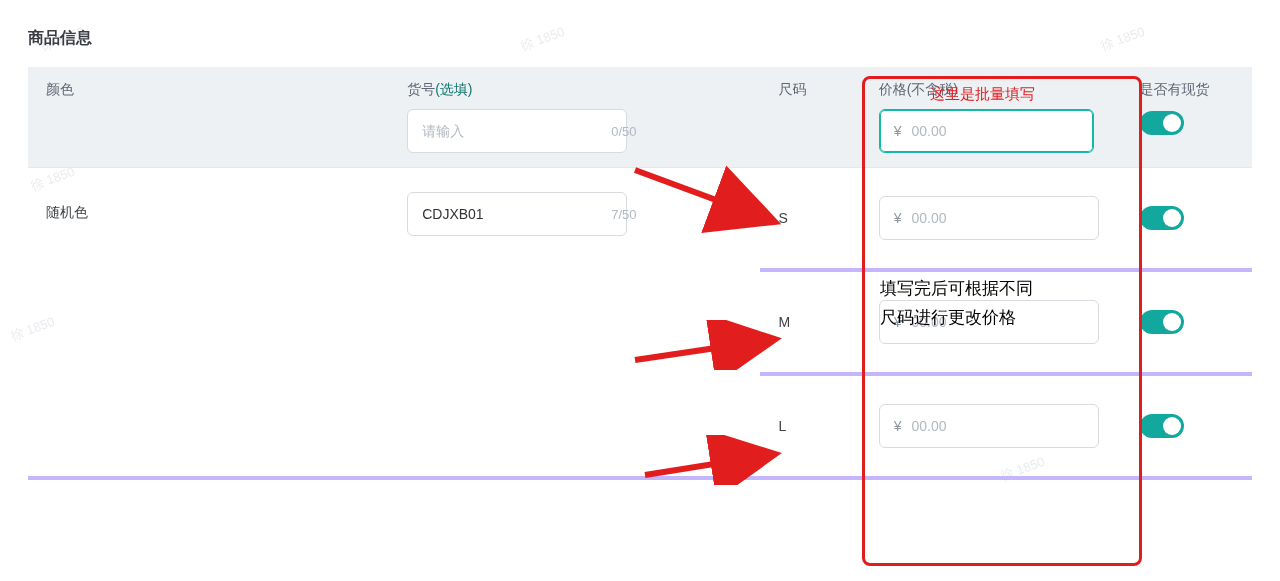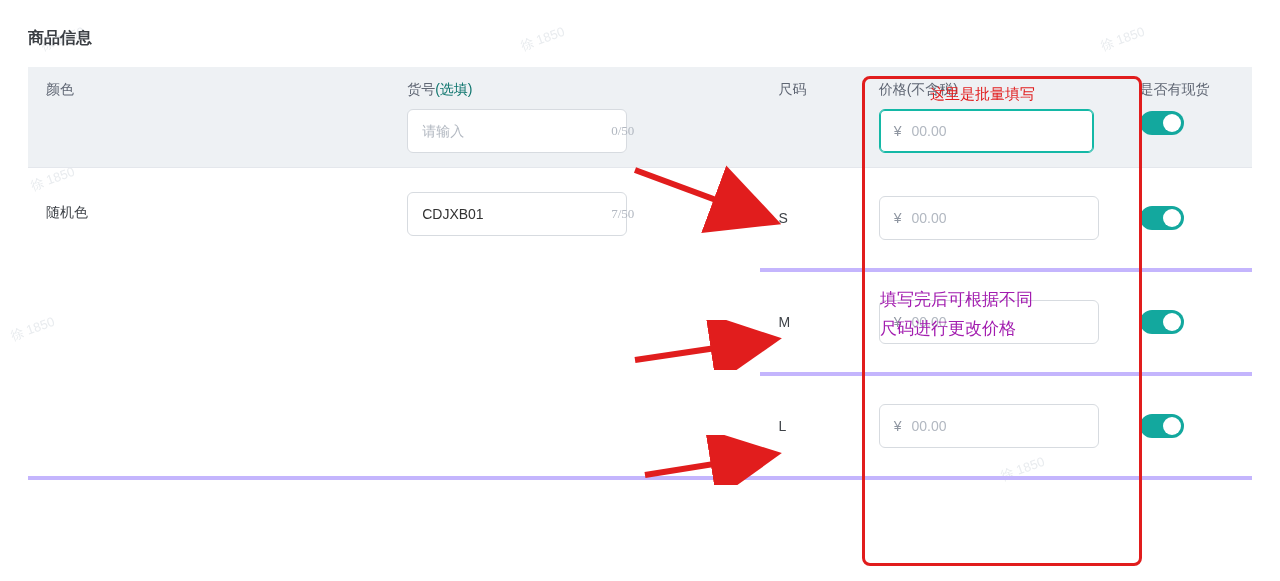--- a/index.html
+++ b/index.html
@@ -30,34 +30,34 @@
     .col-size  { width: 100px; }
     .col-price { width: 260px; }
     .col-stock { width: 130px; }
     .input-wrap {
       display:flex; align-items:center; border:1px solid #d7dbe0; border-radius:6px;
       height:44px; padding:0 14px; background:#fff; max-width:220px;
     }
     .input-wrap.focused { border-color:#14b8a6; box-shadow:0 0 0 1px #14b8a6 inset; max-width:215px;}
     .input-wrap input { border:0; outline:0; flex:1; font-size:14px; background:transparent; color:#333;}
     .input-wrap input::placeholder{ color:#b2b8c1; }
-    .counter { color:#b2b8c1; font-size:13px; margin-left:8px;font-family:Liberation Serif, serif; }
+    .counter { color:#b2b8c1; font-size:13px; margin-left:8px; }
     .yen { color:#8f96a1; margin-right:10px; font-size:14px;}
     .toggle {
       width:44px; height:24px; border-radius:12px; background:#13a89e; position:relative; cursor:pointer;
     }
     .toggle::after{
       content:""; width:18px; height:18px; background:#fff; border-radius:50%;
       position:absolute; top:3px; right:3px;
     }
     .annotation-top {
       position:absolute; top:85px; left:930px; color:#e11d1d; font-size:15px; z-index:5;
     }
     .annotation-mid {
-      position:absolute; top:286px; left:880px; color:#a21caf; font-size:17px; line-height:1.7; z-index:5;
+      position:absolute; top:275px; left:880px; color:#000000; font-size:17px; line-height:1.7; z-index:5;
     }
     .redbox {
       position:absolute; border:3px solid #e11d1d; border-radius:8px;
       top:76px; left:862px; width:280px; height:490px; z-index:4; pointer-events:none;
     }
     .arrow { position:absolute; z-index:5; pointer-events:none;}
     .arrow svg { display:block; }
     .price-cell { position:relative; }
   </style>
 </head>

